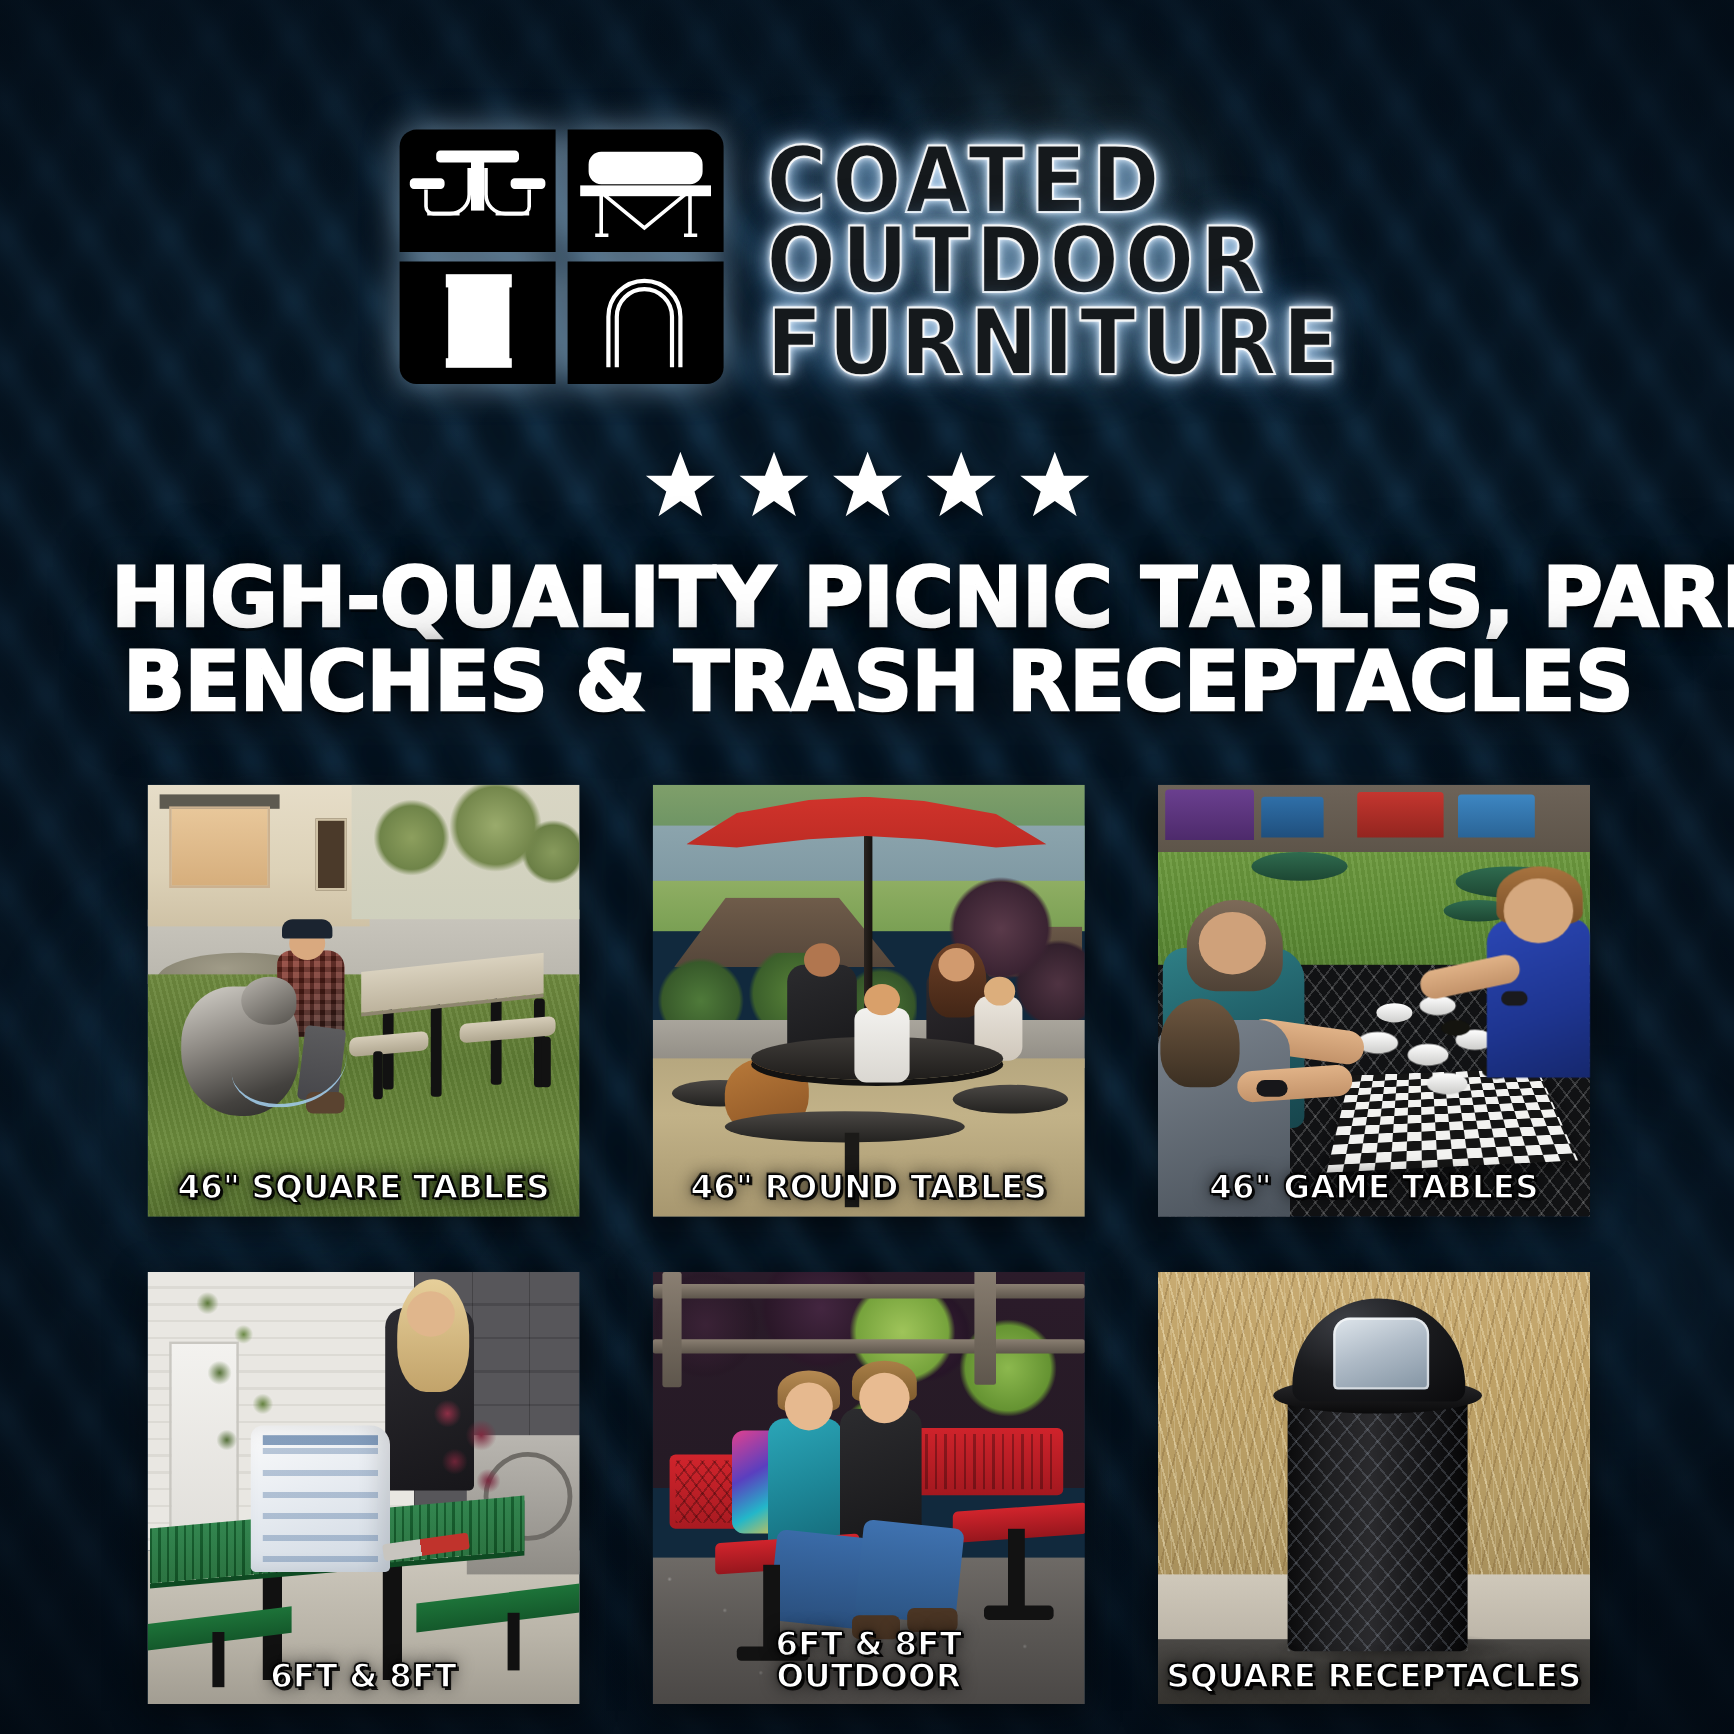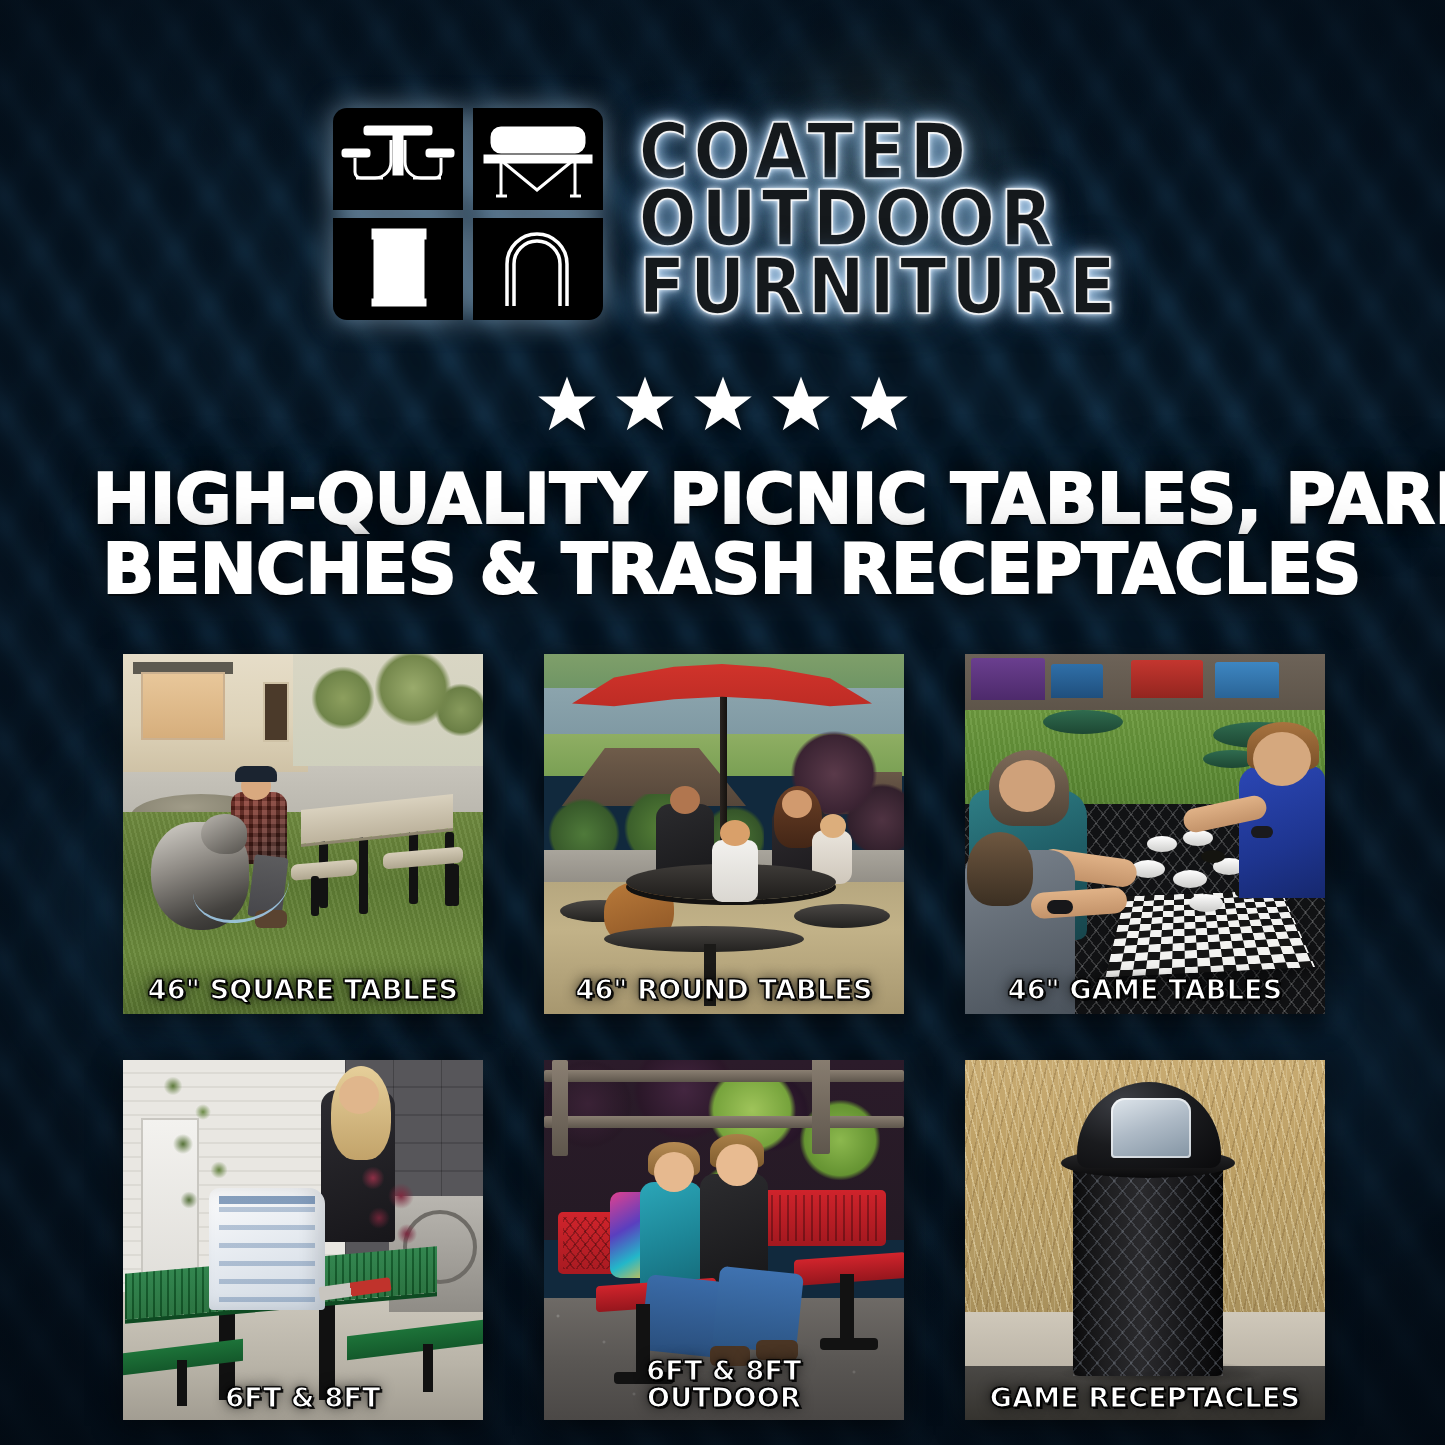--- a/index.html
+++ b/index.html
@@ -719,20 +719,20 @@
           <div class="layer t6-grassy"></div>
           <div class="layer t6-walk"></div>
           <div class="layer t6-asphalt"></div>
           <div class="layer t6-shadow"></div>
           <div class="layer t6-can"></div>
           <div class="layer t6-rim"></div>
           <div class="layer t6-dome"></div>
           <div class="layer t6-opening"></div>
         </div>
         <div class="cap two">
-          <span class="l">GAME RECEPTACLES</span>
+          <span class="l">SQUARE RECEPTACLES</span>
         </div>
       </div>
 
     </div>
 
   </div>
 </div>
 
 </body></html>

